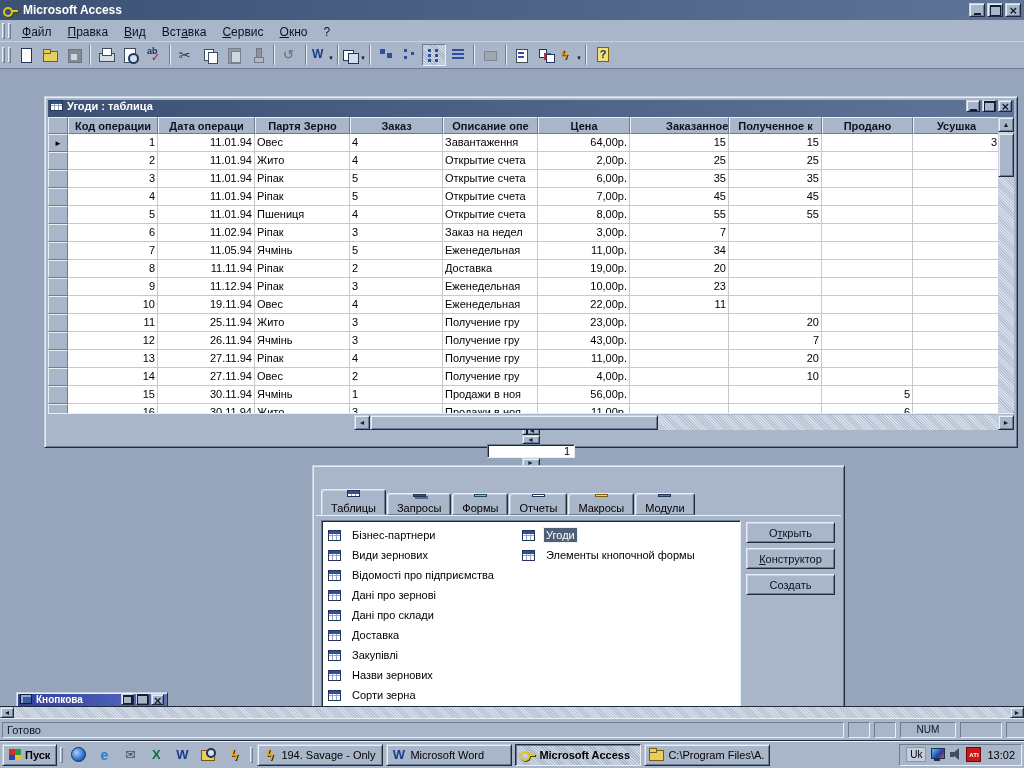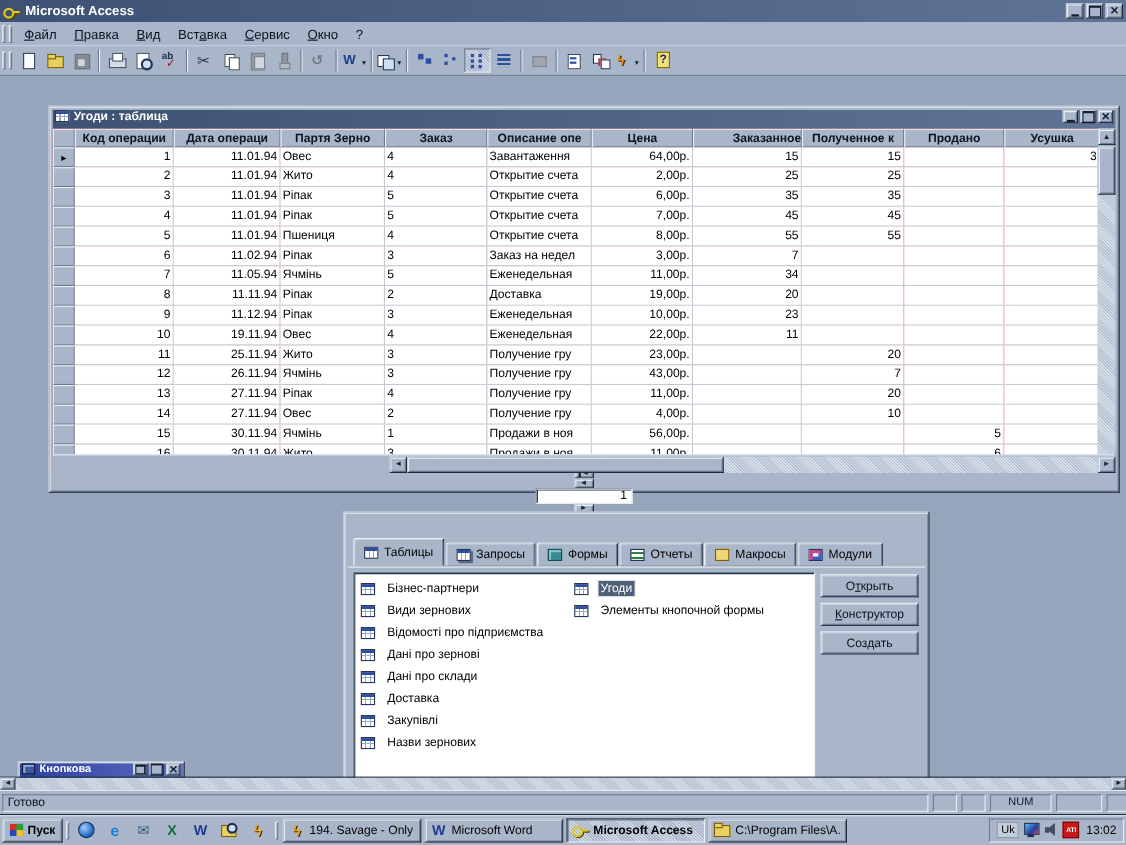--- a/index.html
+++ b/index.html
@@ -76,21 +76,21 @@
   .mdi-ttl{height:17px;background:linear-gradient(90deg,var(--ttl1),var(--ttl2));display:flex;align-items:flex-start;color:#fff;padding:0 2px;}
   .mdi-ttl .t{font-weight:bold;font-size:11px;margin-left:4px;flex:1;white-space:nowrap;overflow:hidden;}
   .mdi-ttl .winbtn{width:14px;height:12px;}
   .tblico{display:inline-block;width:13px;height:11px;flex:0 0 13px;background-color:#fff;border:1px solid #24355c;
     background-image:linear-gradient(#2e4ea0 0 3px,transparent 3px),
       repeating-linear-gradient(90deg,transparent 0 3px,#9aa8c0 3px 4px),
       repeating-linear-gradient(180deg,transparent 0 4px,#9aa8c0 4px 5px);}
 
   
   #ds-window{left:44px;top:27px;width:974px;height:352px;}
-  #ds-grid{position:absolute;left:3px;top:20px;right:19px;bottom:20px;overflow:hidden;background:#ef4444;}
+  #ds-grid{position:absolute;left:3px;top:20px;right:19px;bottom:20px;overflow:hidden;background:#fde047;}
   #ds-header{display:flex;height:17px;}
   .ds-corner{width:20px;flex:0 0 20px;}
   .ds-hcell{font-size:11px;font-weight:bold;color:#0a1420;display:flex;align-items:center;justify-content:center;white-space:nowrap;overflow:hidden;flex:0 0 auto;}
   .ds-corner,.ds-hcell,.ds-sel{background:var(--face);border:1px solid;border-color:var(--hi) var(--lo) var(--lo) var(--hi);}
   .ds-row{display:flex;height:18px;}
   .ds-sel{width:20px;flex:0 0 20px;font-size:8px;color:#000;display:flex;align-items:center;justify-content:center;}
   .ds-cell{font-size:11px;color:#000;border-right:1px solid var(--grid);border-bottom:1px solid var(--grid);padding:2px 2px 0 2px;white-space:nowrap;overflow:hidden;flex:0 0 auto;background:#fff;}
   .sb{position:absolute;background:repeating-linear-gradient(45deg,#d6dfe9 0 1px,#b6c2d2 1px 2px);}
   .sb-btn{position:absolute;display:flex;align-items:center;justify-content:center;font-size:7px;color:#102030;}
   #ds-vscroll{right:3px;top:20px;width:16px;bottom:20px;}
@@ -100,21 +100,21 @@
   .nav-btn{width:18px;height:15px;display:inline-flex;align-items:center;justify-content:center;gap:1px;font-size:7px;color:#102030;margin-right:1px;}
   .nav-btn .bar{width:2px;height:7px;background:#102030;}
   .nav-btn .st{font-size:9px;font-weight:bold;line-height:7px;}
   #nav-num{width:88px;height:15px;background:#fff;font-size:11px;text-align:right;padding-right:4px;border:1px solid;border-color:var(--lo) var(--hi) var(--hi) var(--lo);box-shadow:inset 1px 1px 0 var(--dk);margin:0 2px;}
   #ds-hscroll{position:absolute;left:306px;right:0;top:1px;height:15px;}
   #ds-hthumb{position:absolute;left:16px;top:0;width:288px;height:15px;}
 
   
   #db-window{left:312px;top:396px;width:533px;height:262px;}
   #db-tabs{position:absolute;left:8px;top:23px;right:8px;height:26px;display:flex;align-items:flex-end;}
-  .db-tab{height:22px;display:inline-flex;align-items:center;gap:5px;font-size:11px;padding:0 9px;border:1px solid;border-color:var(--hi) var(--dk) var(--face) var(--hi);border-radius:3px 3px 0 0;box-shadow:inset 1px 1px 0 var(--lt),inset -1px 0 0 var(--lo);background:var(--face);margin-right:1px;position:relative;}
+  .db-tab{height:22px;display:inline-flex;align-items:center;gap:5px;font-size:11px;padding:0 9px;border:1px solid;border-color:var(--hi) var(--dk) var(--face) var(--hi);border-radius:3px 3px 0 0;box-shadow:inset 1px 1px 0 var(--lt),inset -1px 0 0 var(--lo);background:var(--face);margin-right:1px;position:relative;flex-direction:column;}
   .db-tab.active{height:26px;z-index:2;}
   .db-tab:not(.active){border-bottom:1px solid var(--lo);}
   #db-panel{position:absolute;left:3px;right:3px;top:49px;bottom:3px;border-top:1px solid var(--hi);}
   #db-list{position:absolute;left:5px;top:4px;width:420px;bottom:4px;background:#fff;overflow:hidden;}
   .db-col{position:absolute;top:4px;}
   #db-list-left{left:6px;width:190px;}
   #db-list-right{left:200px;width:216px;}
   .db-item{height:20px;display:flex;align-items:center;gap:9px;font-size:11px;color:#000;white-space:nowrap;}
   .db-item-label{padding:1px 2px;}
   .db-item.selected .db-item-label{background:var(--sel);color:#fff;outline:1px dotted #d8e0ea;}
@@ -619,20 +619,24 @@
               <span class="db-item-label">Доставка</span>
             </div>
             <div class="db-item">
               <span class="tblico"></span>
               <span class="db-item-label">Закупівлі</span>
             </div>
             <div class="db-item">
               <span class="tblico"></span>
               <span class="db-item-label">Назви зернових</span>
             </div>
+            <div class="db-item">
+              <span class="tblico"></span>
+              <span class="db-item-label">Сорти зерна</span>
+            </div>
           </div>
         <div id="db-list-right" class="db-col">
             <div class="db-item selected">
               <span class="tblico"></span>
               <span class="db-item-label">Угоди</span>
             </div>
             <div class="db-item">
               <span class="tblico"></span>
               <span class="db-item-label">Элементы кнопочной формы</span>
             </div>

